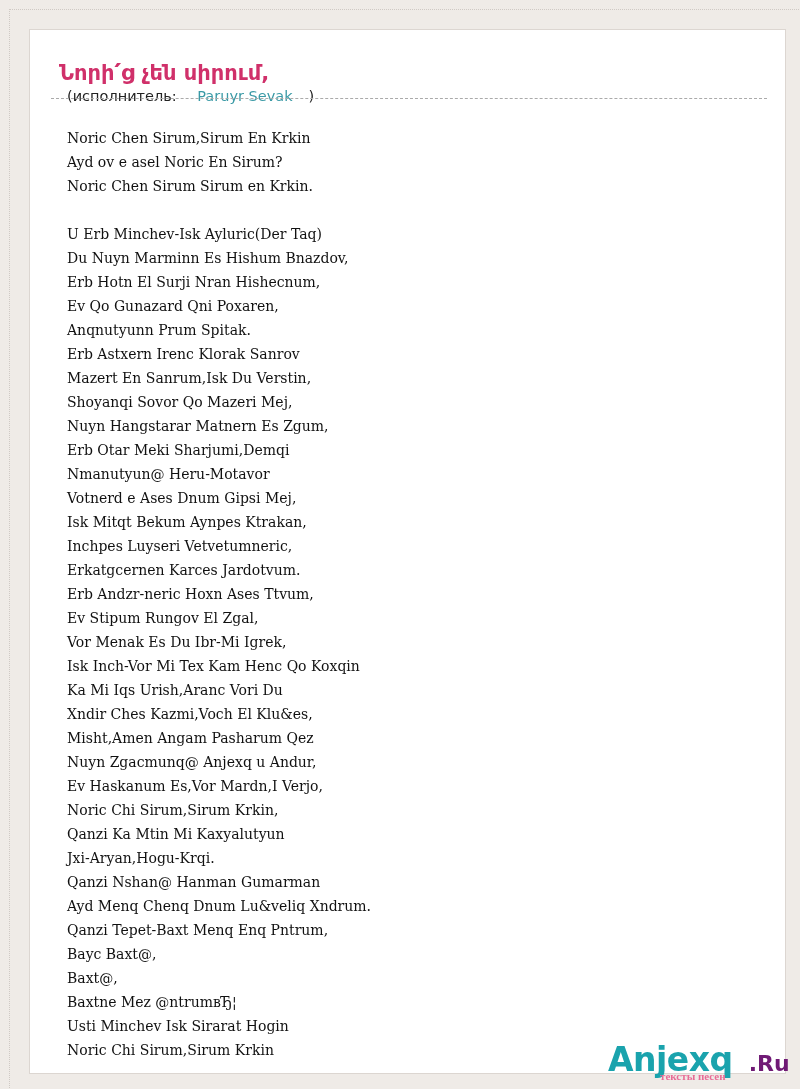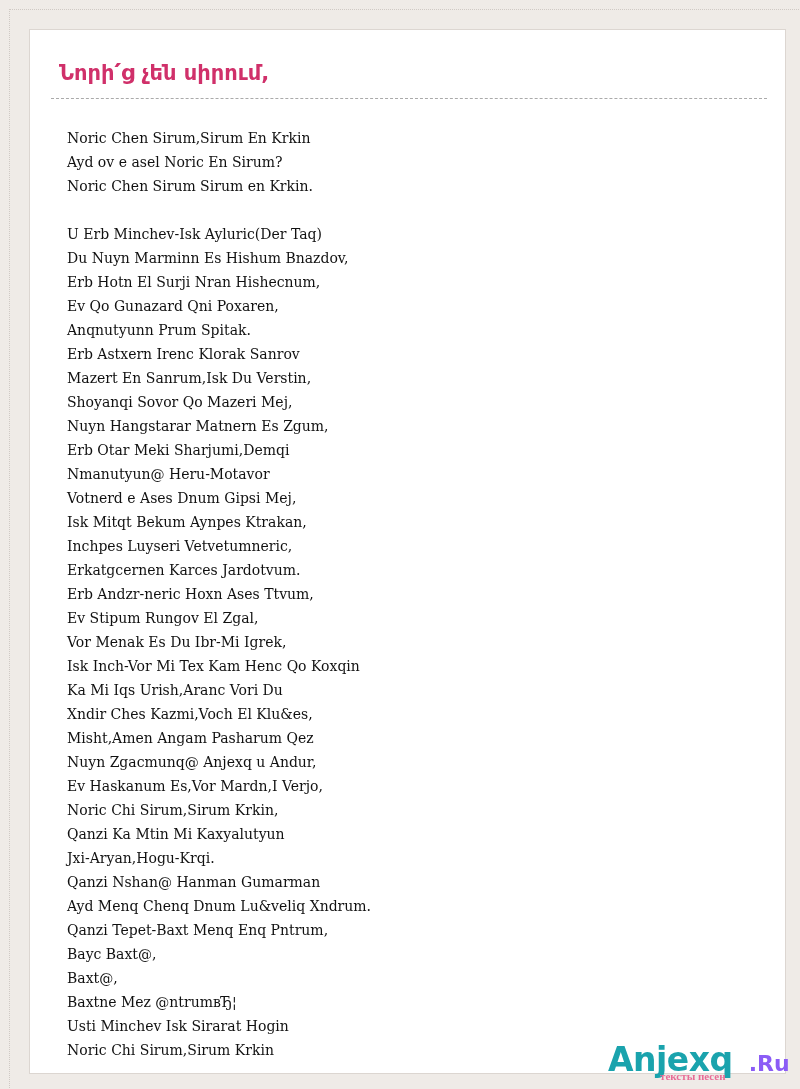--- a/index.html
+++ b/index.html
@@ -91,21 +91,21 @@
       font-family: "DejaVu Sans", sans-serif;
       font-weight: bold;
       font-size: 33px;
       letter-spacing: -0.5px;
       color: #1aa3ad;
       line-height: 40px;
       white-space: nowrap;
     }
     .logo-tld {
       font-size: 22px;
-      color: #8b5cf6;
+      color: #701a75;
       letter-spacing: 0;
     }
     .logo-sub {
       position: absolute;
       left: 60px;
       top: 30px;
       font-family: Liberation Serif, serif;
       font-weight: bold;
       font-size: 11px;
       color: #e86b95;
@@ -114,20 +114,21 @@
     }
   </style>
 </head>
 <body>
 
 <div class="outer-border"></div>
 
 <div class="card">
   <h1 class="title">Նորի՛ց չեն սիրում,</h1>
 
+  <div class="artist-line"><span>(исполнитель: </span><a class="artist-link">Paruyr Sevak</a><span>)</span></div>
 
   <div class="divider"></div>
 
   <div class="lyrics" id="lyrics-body"><div class="lyric-line">Noric Chen Sirum,Sirum En Krkin</div><div class="lyric-line">Ayd ov e asel Noric En Sirum?</div><div class="lyric-line">Noric Chen Sirum Sirum en Krkin.</div><div class="lyric-line"></div><div class="lyric-line">U Erb Minchev-Isk Ayluric(Der Taq)</div><div class="lyric-line">Du Nuyn Marminn Es Hishum Bnazdov,</div><div class="lyric-line">Erb Hotn El Surji Nran Hishecnum,</div><div class="lyric-line">Ev Qo Gunazard Qni Poxaren,</div><div class="lyric-line">Anqnutyunn Prum Spitak.</div><div class="lyric-line">Erb Astxern Irenc Klorak Sanrov</div><div class="lyric-line">Mazert En Sanrum,Isk Du Verstin,</div><div class="lyric-line">Shoyanqi Sovor Qo Mazeri Mej,</div><div class="lyric-line">Nuyn Hangstarar Matnern Es Zgum,</div><div class="lyric-line">Erb Otar Meki Sharjumi,Demqi</div><div class="lyric-line">Nmanutyun@ Heru-Motavor</div><div class="lyric-line">Votnerd e Ases Dnum Gipsi Mej,</div><div class="lyric-line">Isk Mitqt Bekum Aynpes Ktrakan,</div><div class="lyric-line">Inchpes Luyseri Vetvetumneric,</div><div class="lyric-line">Erkatgcernen Karces Jardotvum.</div><div class="lyric-line">Erb Andzr-neric Hoxn Ases Ttvum,</div><div class="lyric-line">Ev Stipum Rungov El Zgal,</div><div class="lyric-line">Vor Menak Es Du Ibr-Mi Igrek,</div><div class="lyric-line">Isk Inch-Vor Mi Tex Kam Henc Qo Koxqin</div><div class="lyric-line">Ka Mi Iqs Urish,Aranc Vori Du</div><div class="lyric-line">Xndir Ches Kazmi,Voch El Klu&amp;es,</div><div class="lyric-line">Misht,Amen Angam Pasharum Qez</div><div class="lyric-line">Nuyn Zgacmunq@ Anjexq u Andur,</div><div class="lyric-line">Ev Haskanum Es,Vor Mardn,I Verjo,</div><div class="lyric-line">Noric Chi Sirum,Sirum Krkin,</div><div class="lyric-line">Qanzi Ka Mtin Mi Kaxyalutyun</div><div class="lyric-line">Jxi-Aryan,Hogu-Krqi.</div><div class="lyric-line">Qanzi Nshan@ Hanman Gumarman</div><div class="lyric-line">Ayd Menq Chenq Dnum Lu&amp;veliq Xndrum.</div><div class="lyric-line">Qanzi Tepet-Baxt Menq Enq Pntrum,</div><div class="lyric-line">Bayc Baxt@,</div><div class="lyric-line">Baxt@,</div><div class="lyric-line">Baxtne Mez @ntrumвЂ¦</div><div class="lyric-line">Usti Minchev Isk Sirarat Hogin</div><div class="lyric-line">Noric Chi Sirum,Sirum Krkin</div></div>
 
   <div class="logo">
     <div class="logo-main"><span>Anjexq</span><span class="logo-tld">.Ru</span></div>
     <div class="logo-sub">тексты песен</div>
   </div>
 </div>

